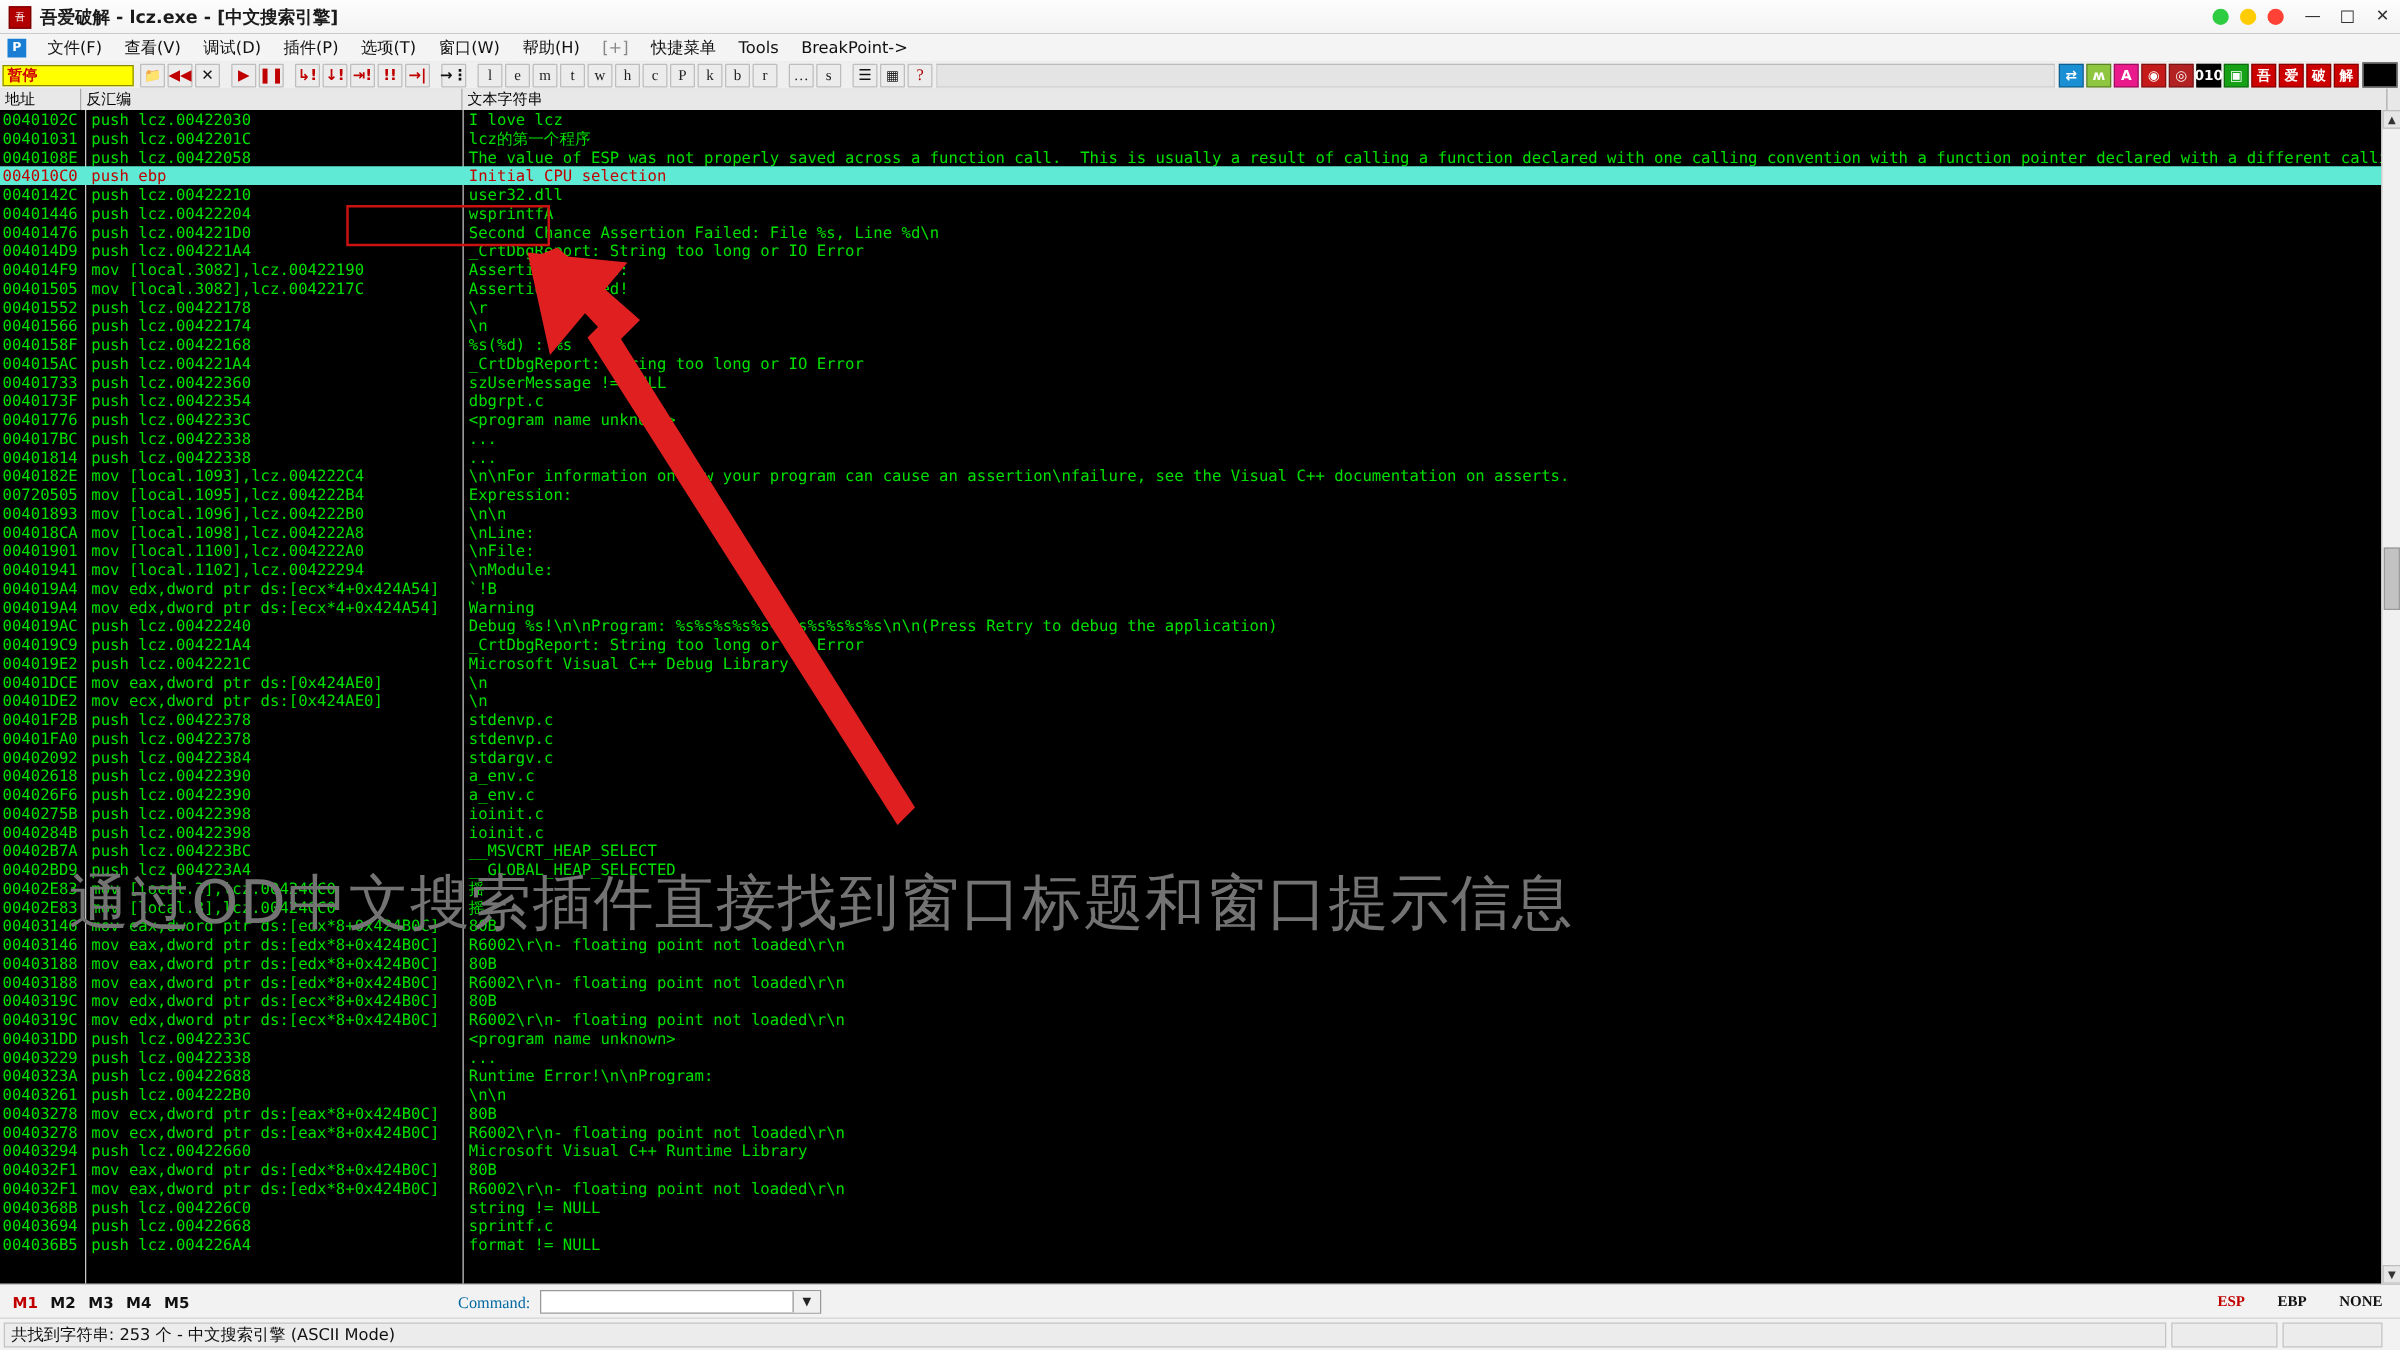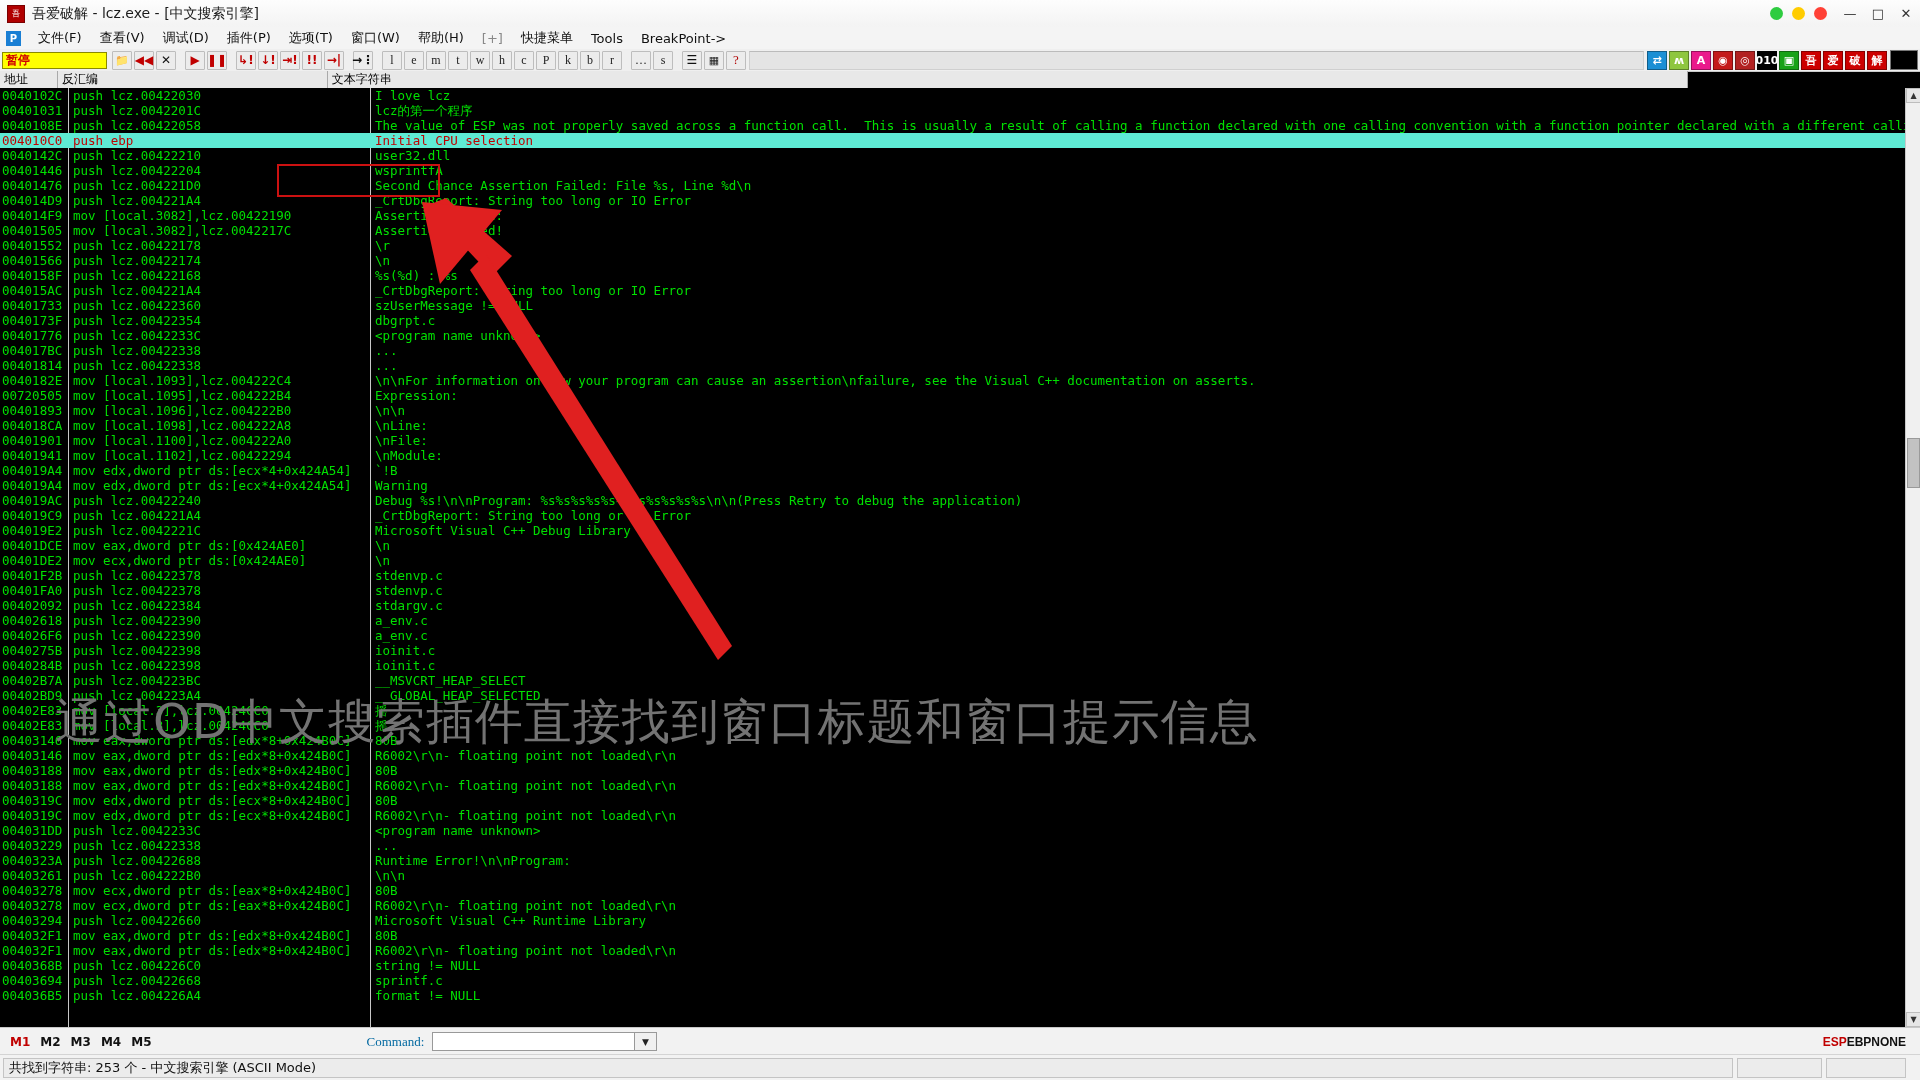--- a/index.html
+++ b/index.html
@@ -18,21 +18,21 @@
     border-bottom:1px solid #d6d6d6;
     display:flex;align-items:center;
   }
   .tb-logo{
     width:16px;height:16px;margin-left:7px;margin-right:7px;
     background:#b00000;border:1px solid #7a0000;
     display:flex;align-items:center;justify-content:center;
     color:#fff;font-size:8px;line-height:1;
     font-family:"DejaVu Sans", sans-serif;
   }
-  .tb-title{font-size:14px;color:#1a1a1a;font-family:"DejaVu Sans",sans-serif;}
+  .tb-title{font-size:14px;color:#1a1a1a;font-family:"DejaVu Sans",sans-serif;font-weight:bold;}
   .tb-right{margin-left:auto;display:flex;align-items:center;}
   .dot{width:13px;height:13px;border-radius:50%;margin-right:9px;}
   .dot.g{background:#2ecc40;}
   .dot.y{background:#ffcc00;}
   .dot.r{background:#ff4136;}
   .wbtn{width:28px;height:26px;display:flex;align-items:center;justify-content:center;
         font-size:13px;color:#333;font-family:"DejaVu Sans",sans-serif;}
 
   
   .menubar{
@@ -81,21 +81,21 @@
           border-top-color:#bbb;margin:0 2px;box-sizing:border-box;}
   .cbtn{
     width:20px;height:19px;margin:0 1px;display:flex;align-items:center;justify-content:center;
     font-size:11px;font-weight:bold;color:#fff;border:1px solid rgba(0,0,0,.35);
     box-sizing:border-box;font-family:"DejaVu Sans",sans-serif;
   }
   .tb-black{width:26px;height:18px;background:#000;border:1px solid #777;margin:0 2px;}
 
   
   .colhdr{
-    position:absolute;left:0;top:71px;width:1688px;height:17px;
+    position:absolute;left:0;top:71px;width:1920px;height:17px;
     background:#e8e8e8;border-bottom:1px solid #b5b5b5;
     display:flex;align-items:center;font-size:12px;color:#000;
     font-family:"DejaVu Sans",sans-serif;
   }
   .colhdr .c{
     height:17px;box-sizing:border-box;border-right:1px solid #a9a9a9;
     padding-left:4px;display:flex;align-items:center;
   }
   .c-addr{width:65px;}
   .c-disasm{width:305px;}
@@ -174,21 +174,21 @@
   .cmd-input input{
     border:none;outline:none;width:198px;height:17px;font-size:12px;padding-left:3px;
     font-family:"DejaVu Sans Mono",monospace;background:transparent;
   }
   .cmd-arrow{
     width:22px;height:17px;background:#f0f0f0;border-left:1px solid #999;
     display:flex;align-items:center;justify-content:center;font-size:9px;color:#222;
     font-family:"DejaVu Sans",sans-serif;
   }
   .regs{margin-left:auto;display:flex;align-items:center;margin-right:14px;}
-  .reg{font-size:12px;font-weight:bold;color:#111;font-family:Liberation Sans, sans-serif;}
+  .reg{font-size:12px;font-weight:bold;color:#111;margin-left:26px;font-family:Liberation Serif, serif;}
   .reg.esp{color:#c00000;}
 
   
   .statusbar{
     position:absolute;left:0;top:1054px;width:1920px;height:26px;
     background:#f2f2f2;border-top:1px solid #d4d4d4;display:flex;align-items:center;
   }
   .sb-cell{
     height:20px;margin-left:3px;background:#ececec;border:1px solid #c4c4c4;
     box-sizing:border-box;display:flex;align-items:center;padding-left:5px;

